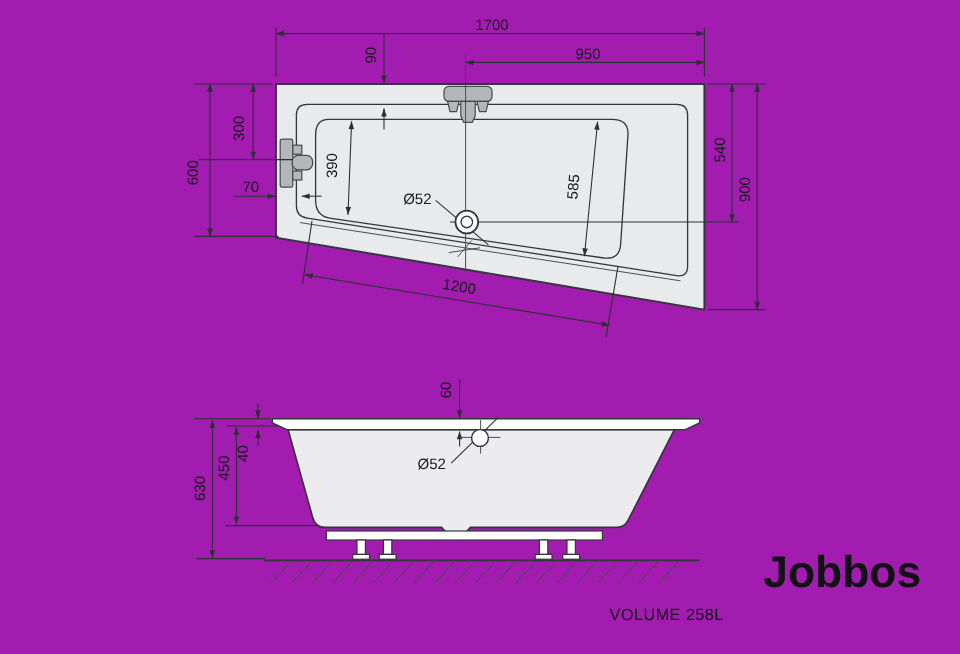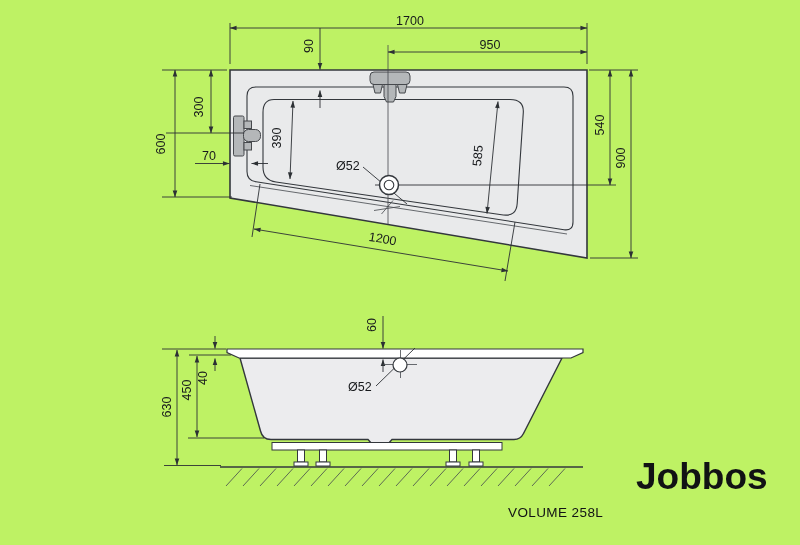--- a/index.html
+++ b/index.html
@@ -1,16 +1,16 @@
 <!DOCTYPE html>
 <html><head>
 <meta charset="utf-8">
 <style>
   html,body{margin:0;padding:0;background:#ffffff;}
-  #stage{position:relative;width:800px;height:545px;background:#bef264;overflow:hidden;
+  #stage{position:relative;width:800px;height:545px;background:#a21caf;overflow:hidden;
          font-family:"Liberation Sans", sans-serif;}
   svg{display:block;}
   .outer{fill:#e9eaeb;stroke:#33373c;stroke-width:1.6;}
   .ln{fill:none;stroke:#33373c;stroke-width:1.3;}
   .ln2{fill:none;stroke:#33373c;stroke-width:1.1;}
   .thin{fill:none;stroke:#44484d;stroke-width:0.8;}
   .dl{fill:none;stroke:#2c3034;stroke-width:0.9;}
   .fitting{fill:#b4b7b9;stroke:#46494d;stroke-width:1;}
   .whitefill{fill:#ffffff;stroke:#33373c;stroke-width:1.2;}
   .bodyfill{fill:#ececee;stroke:#33373c;stroke-width:1.4;}

